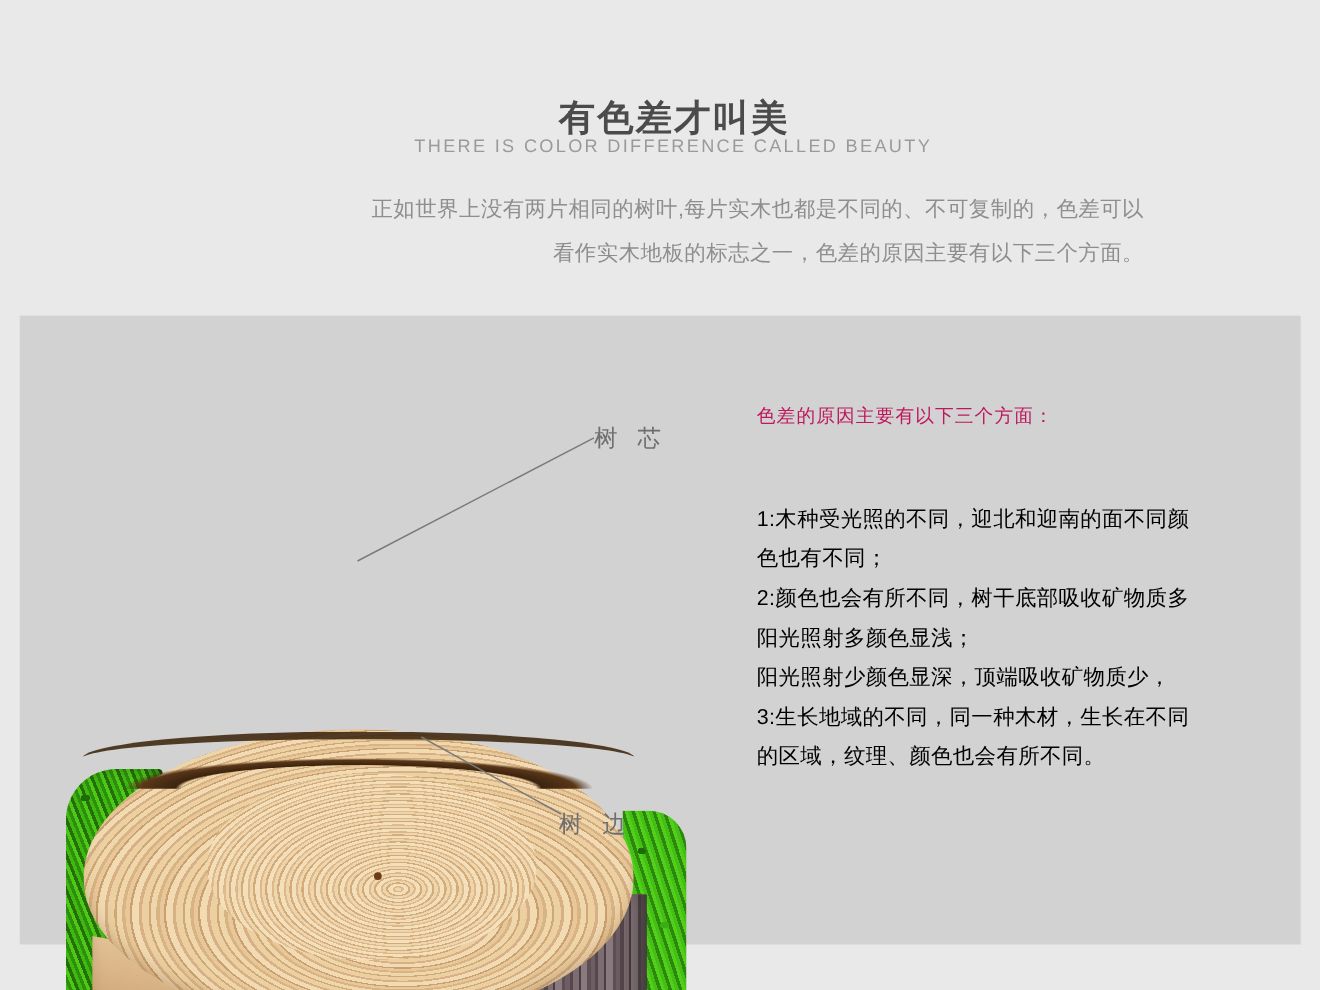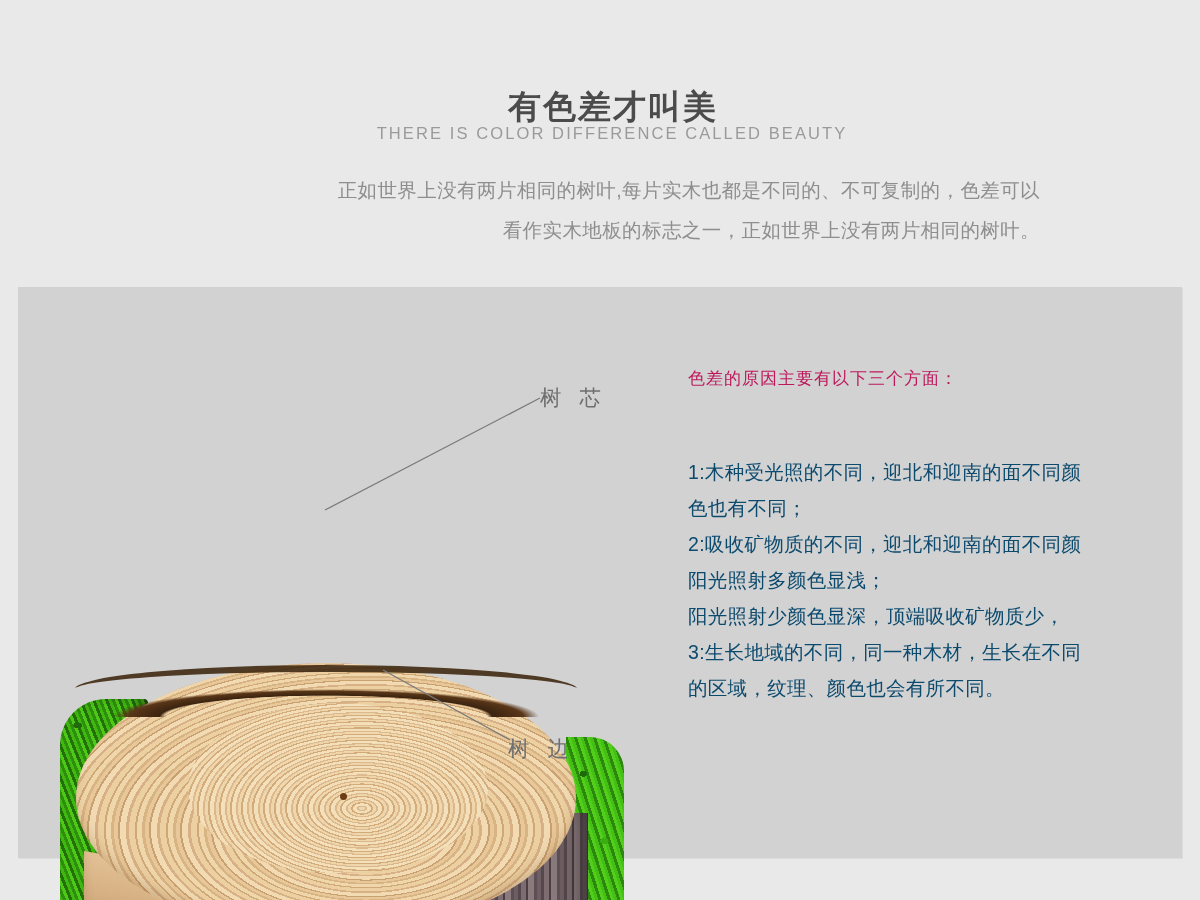--- a/index.html
+++ b/index.html
@@ -53,21 +53,21 @@
   #info{
     position:absolute;left:652px;top:75px;width:500px;
   }
   #info-heading{
     font-size:17px;color:#be185d;font-weight:400;
     letter-spacing:1px;line-height:34px;
     margin:0 0 0 18px;
   }
   #info-lines{
     margin:58px 0 0 18px;
-    font-size:19.5px;color:#0c4a6e;
+    font-size:19.5px;color:#000000;
     line-height:36px;letter-spacing:0.3px;
   }
   #info-lines .ln{display:block;white-space:nowrap;}
 
   
   .callout-label{
     position:absolute;
     font-size:21.5px;color:#6f6f6f;
     letter-spacing:6px;
     white-space:nowrap;
@@ -204,21 +204,21 @@
 <body>
 
 <div id="header">
 
   <h1 id="main-title">有色差才叫美</h1>
 
   <div id="sub-title">THERE IS COLOR DIFFERENCE CALLED BEAUTY</div>
 
   <div id="intro">
     <span class="ln">正如世界上没有两片相同的树叶,每片实木也都是不同的、不可复制的，色差可以</span>
-    <span class="ln">看作实木地板的标志之一，正如世界上没有两片相同的树叶。</span>
+    <span class="ln">看作实木地板的标志之一，色差的原因主要有以下三个方面。</span>
   </div>
 
 </div>
 
 <div id="panel">
 
   <div id="stump">
 
     <div class="px" id="moss-left"></div>
     <div class="px" id="trunk-green"></div>
@@ -243,21 +243,21 @@
 
   <div class="callout-label" id="label-edge" style="left:490px;top:431px;margin-top:16px;">树 边</div>
 
   <div id="info">
 
     <div id="info-heading">色差的原因主要有以下三个方面：</div>
 
     <div id="info-lines">
       <span class="ln">1:木种受光照的不同，迎北和迎南的面不同颜</span>
       <span class="ln">色也有不同；</span>
-      <span class="ln">2:吸收矿物质的不同，迎北和迎南的面不同颜</span>
+      <span class="ln">2:颜色也会有所不同，树干底部吸收矿物质多</span>
       <span class="ln">阳光照射多颜色显浅；</span>
       <span class="ln">阳光照射少颜色显深，顶端吸收矿物质少，</span>
       <span class="ln">3:生长地域的不同，同一种木材，生长在不同</span>
       <span class="ln">的区域，纹理、颜色也会有所不同。</span>
     </div>
 
   </div>
 
 </div>
 

